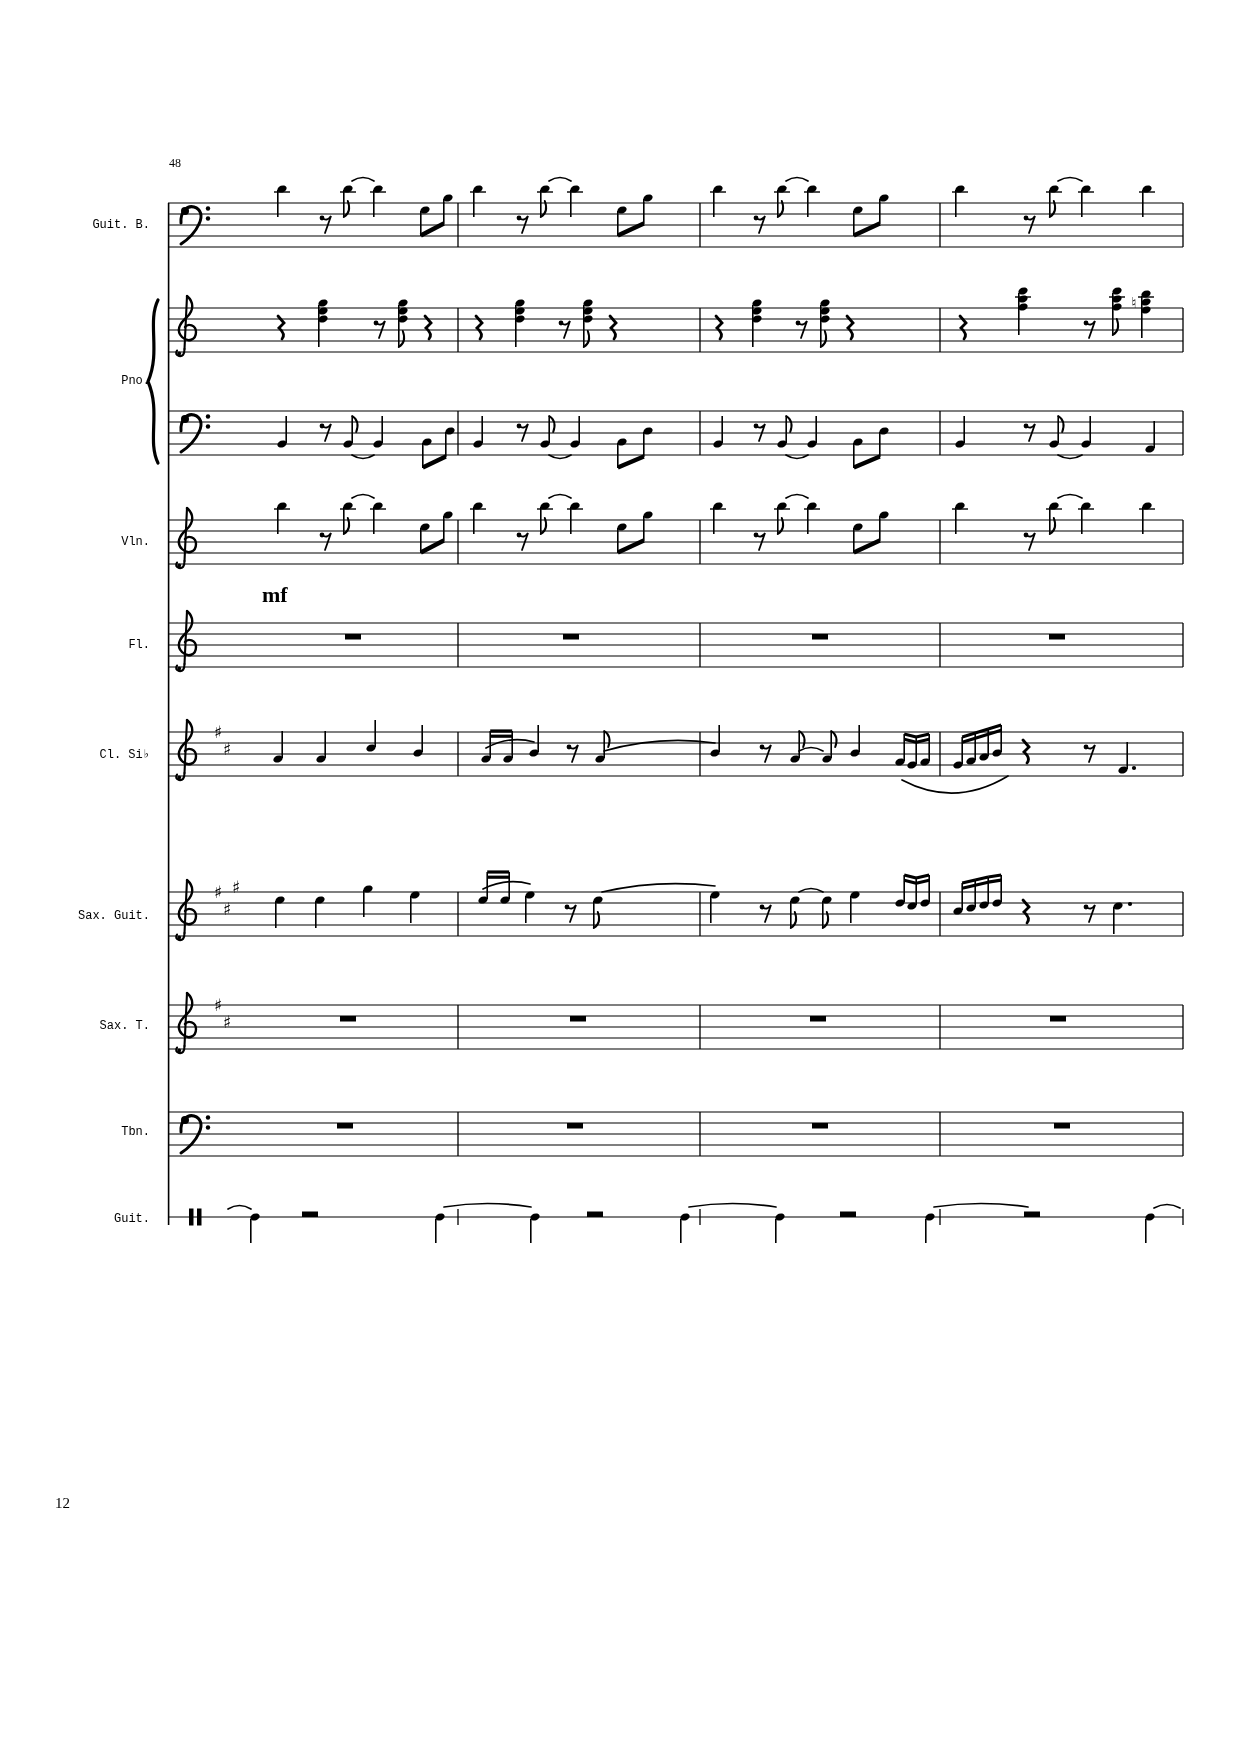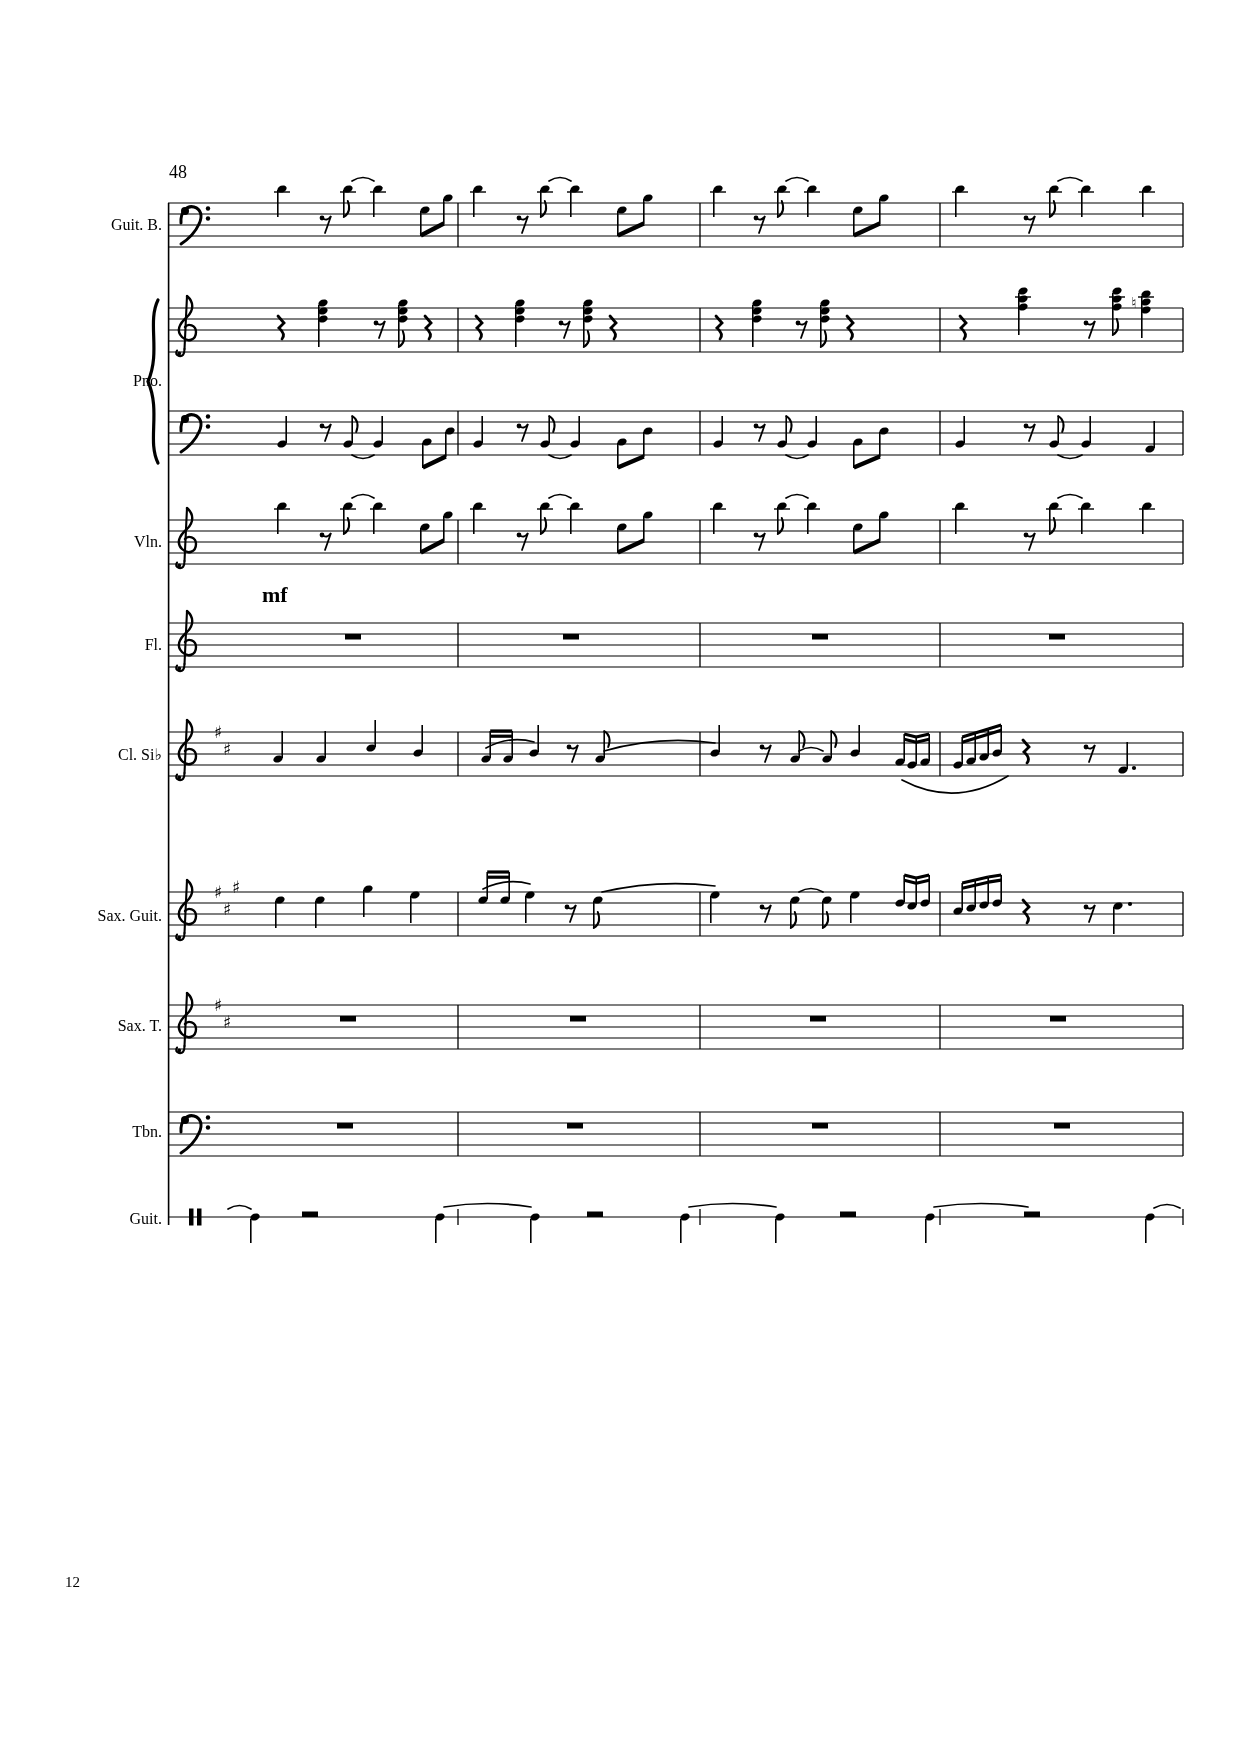--- a/index.html
+++ b/index.html
@@ -1,29 +1,29 @@
 <!DOCTYPE html>
 <html><head>
 <meta charset="utf-8">
 <style>
   html,body{margin:0;padding:0;background:#e8e8e8;}
   .page{
     width:1240px;height:1754px;position:relative;background:#ffffff;
     font-family:"Liberation Serif",serif;color:#000;overflow:hidden;margin:0 auto;
   }
   svg.score{position:absolute;left:0;top:0;}
-  .measure-number{position:absolute;left:169px;top:162px;font-size:18px;}
-  .page-number{position:absolute;left:55px;top:1574px;font-size:15px;margin-left:10px;}
+  .measure-number{position:absolute;left:169px;top:156px;font-size:12px;}
+  .page-number{position:absolute;left:55px;top:1495px;font-size:15px;}
   .dyn{
     position:absolute;left:262px;top:582px;font-size:22px;
     font-weight:bold;font-family:"Liberation Serif",serif;
   }
   .ilabel{
-    position:absolute;left:12px;width:150px;text-align:right;
-    font-size:16px;transform:translateY(-50%);white-space:nowrap;
+    position:absolute;left:0;width:150px;text-align:right;
+    font-size:12px;transform:translateY(-50%);white-space:nowrap;font-family:Liberation Mono, monospace;
   }
   .lbl0{top:225px}.lbl1{top:381px}.lbl2{top:542px}.lbl3{top:645px}.lbl4{top:754px}
   .lbl5{top:916px}.lbl6{top:1026px}.lbl7{top:1132px}.lbl8{top:1219px}
 </style>
 </head>
 <body>
 
 <div class="page">
   <svg class="score" id="score-svg" width="1240" height="1754" viewBox="0 0 1240 1754">
       <g>

